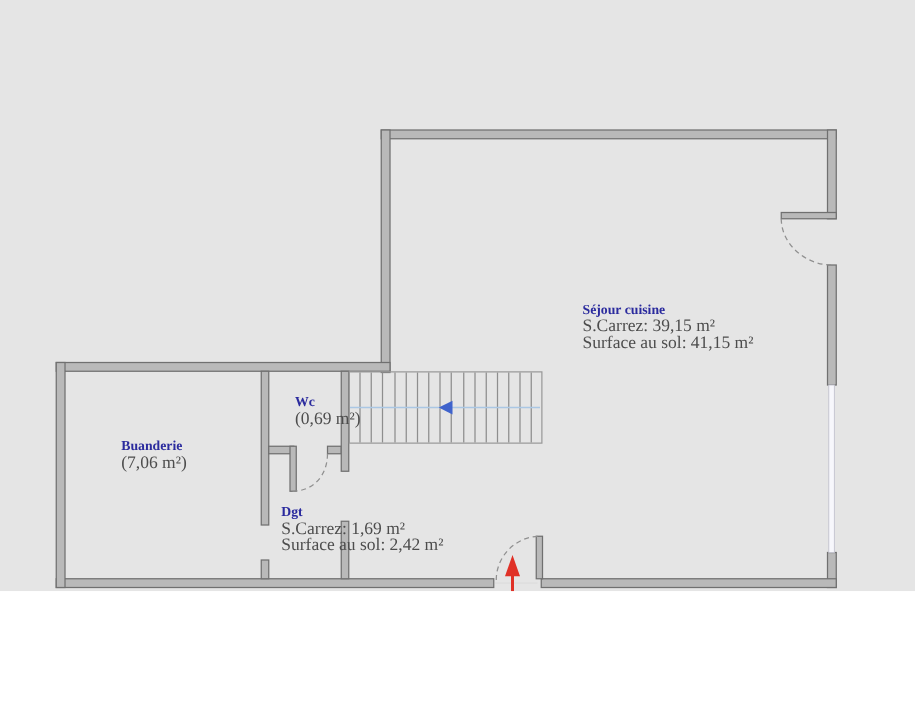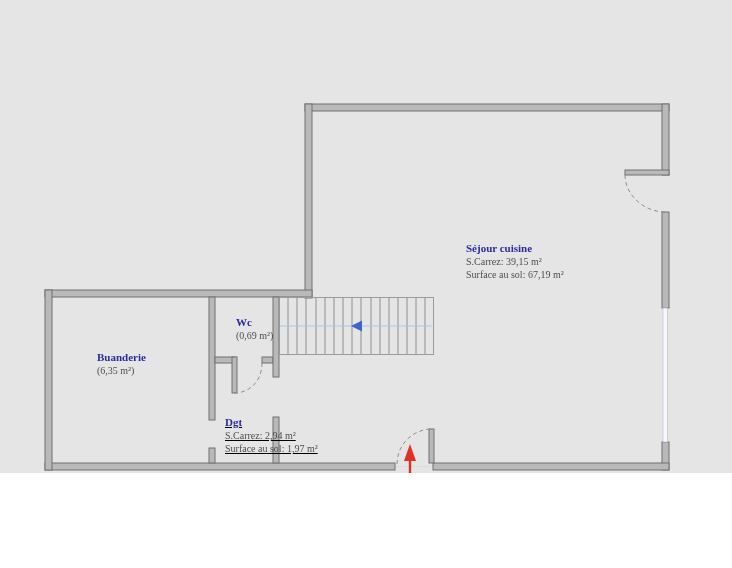--- a/index.html
+++ b/index.html
@@ -1,21 +1,21 @@
 <!DOCTYPE html>
 <html><head>
 <meta charset="utf-8">
 <style>
   html,body{margin:0;padding:0;background:#ffffff;}
   #stage{position:relative;width:732px;height:473px;background:#e5e5e5;overflow:hidden;
          font-family:"Liberation Serif","DejaVu Serif",serif;}
   #plan-svg{position:absolute;left:0;top:0;}
   .room-label{position:absolute;}
   .room-name{font-size:11px;font-weight:bold;color:#2b2b9e;line-height:13px;white-space:nowrap;}
-  .room-detail{font-size:10px;color:#4d4d4d;line-height:13px;white-space:nowrap;}
+  .room-detail{font-size:14px;color:#4d4d4d;line-height:13px;white-space:nowrap;}
   .wall{fill:#b9b9b9;stroke:#707070;stroke-width:1;}
   .stair-outline{fill:none;stroke:#9a9a9a;stroke-width:1;}
   .stair-risers{fill:none;stroke:#8e8e8e;stroke-width:1;}
   .door-arc{fill:none;stroke:#909090;stroke-width:1;stroke-dasharray:4,3;}
   .window-glass{fill:#f7f7fc;stroke:#c4c4cf;stroke-width:0.75;}
   .threshold{stroke:#dcdcdc;stroke-width:1;}
   .stair-guide{stroke:#aac7e4;stroke-width:1.2;}
   .stair-arrow{fill:#3f63cc;}
   .entrance-arrow-shaft{stroke:#e03127;stroke-width:2.4;}
   .entrance-arrow-head{fill:#e03127;}
@@ -64,32 +64,32 @@
 
     <g>
       <line class="entrance-arrow-shaft" x1="410" y1="459" x2="410" y2="512"></line>
       <polygon class="entrance-arrow-head" points="410,444 404,461 416,461"></polygon>
     </g>
   </svg>
 
   <div class="room-label" style="left:466px;top:242px;">
     <div class="room-name">Séjour cuisine</div>
     <div class="room-detail">S.Carrez: 39,15 m²</div>
-    <div class="room-detail">Surface au sol: 67,19 m²</div>
+    <div class="room-detail">Surface au sol: 41,15 m²</div>
   </div>
 
   <div class="room-label" style="left:236px;top:316px;">
     <div class="room-name">Wc</div>
     <div class="room-detail">(0,69 m²)</div>
   </div>
 
   <div class="room-label" style="left:97px;top:351px;">
     <div class="room-name">Buanderie</div>
-    <div class="room-detail">(6,35 m²)</div>
+    <div class="room-detail">(7,06 m²)</div>
   </div>
 
-  <div class="room-label" style="left:225px;top:416px;text-decoration:underline;">
+  <div class="room-label" style="left:225px;top:404px;">
     <div class="room-name">Dgt</div>
-    <div class="room-detail">S.Carrez: 2,94 m²</div>
-    <div class="room-detail">Surface au sol: 1,97 m²</div>
+    <div class="room-detail">S.Carrez: 1,69 m²</div>
+    <div class="room-detail">Surface au sol: 2,42 m²</div>
   </div>
 
 </div>
 
 </body></html>

